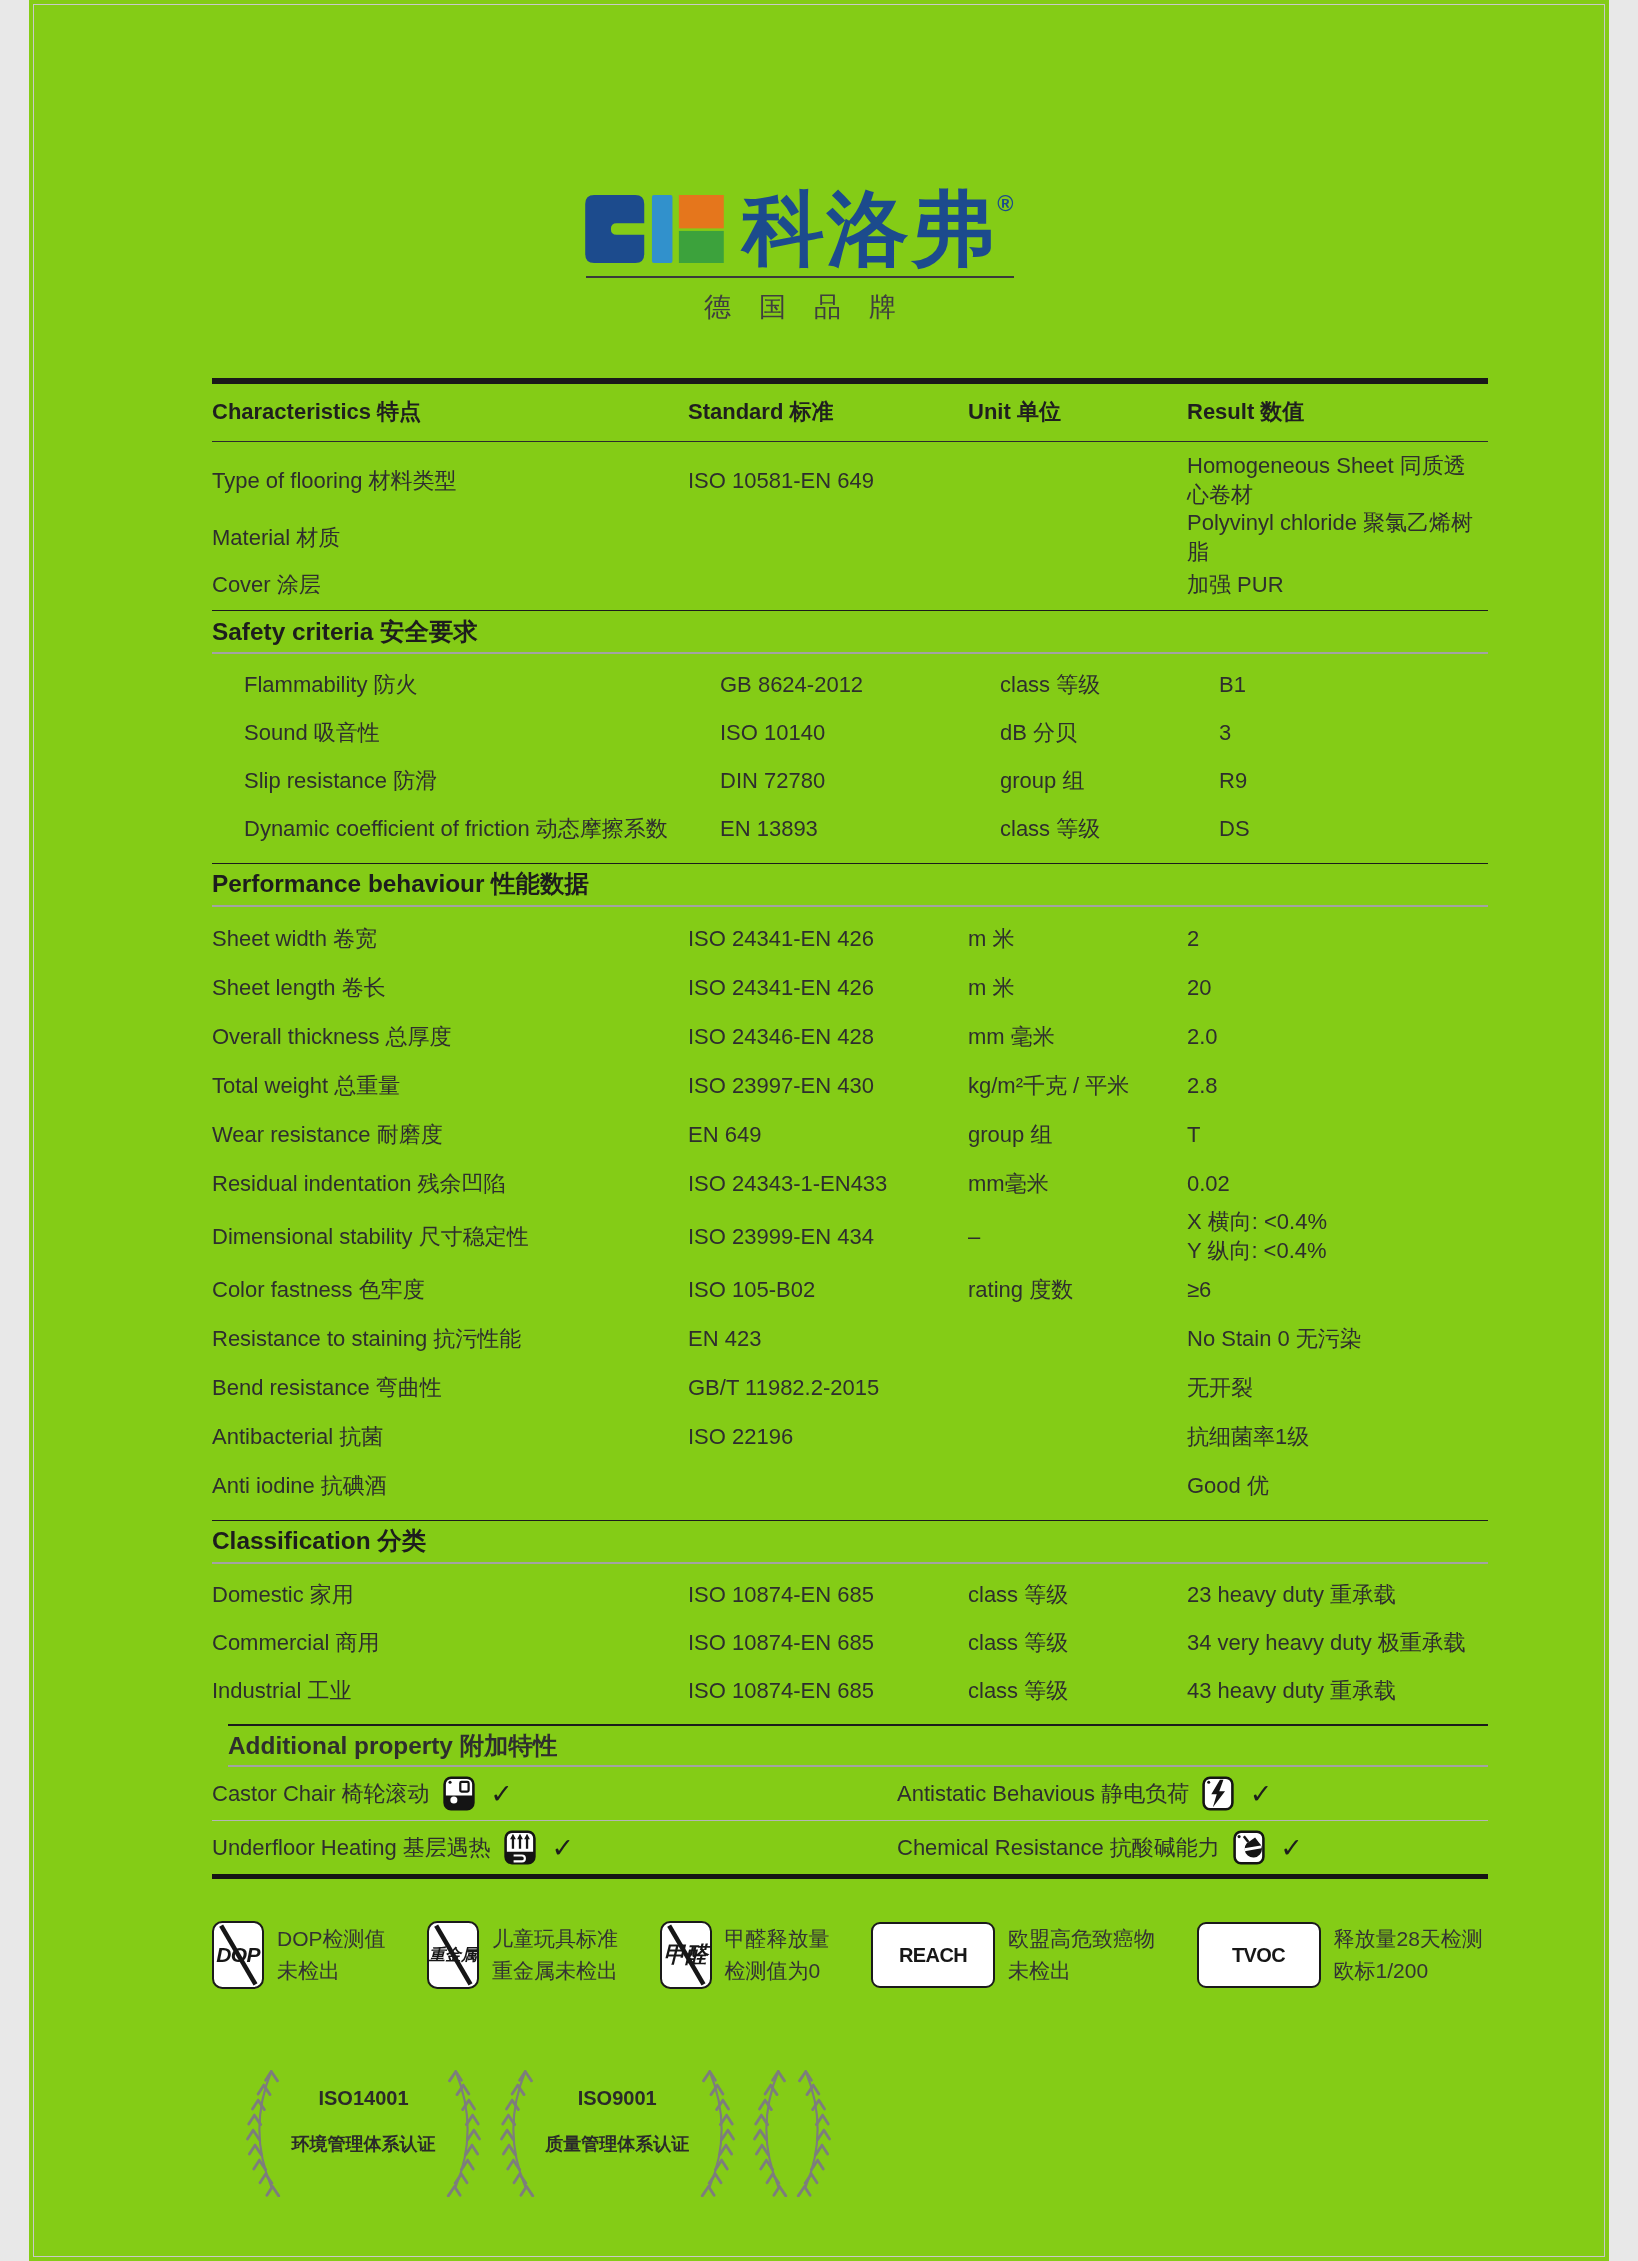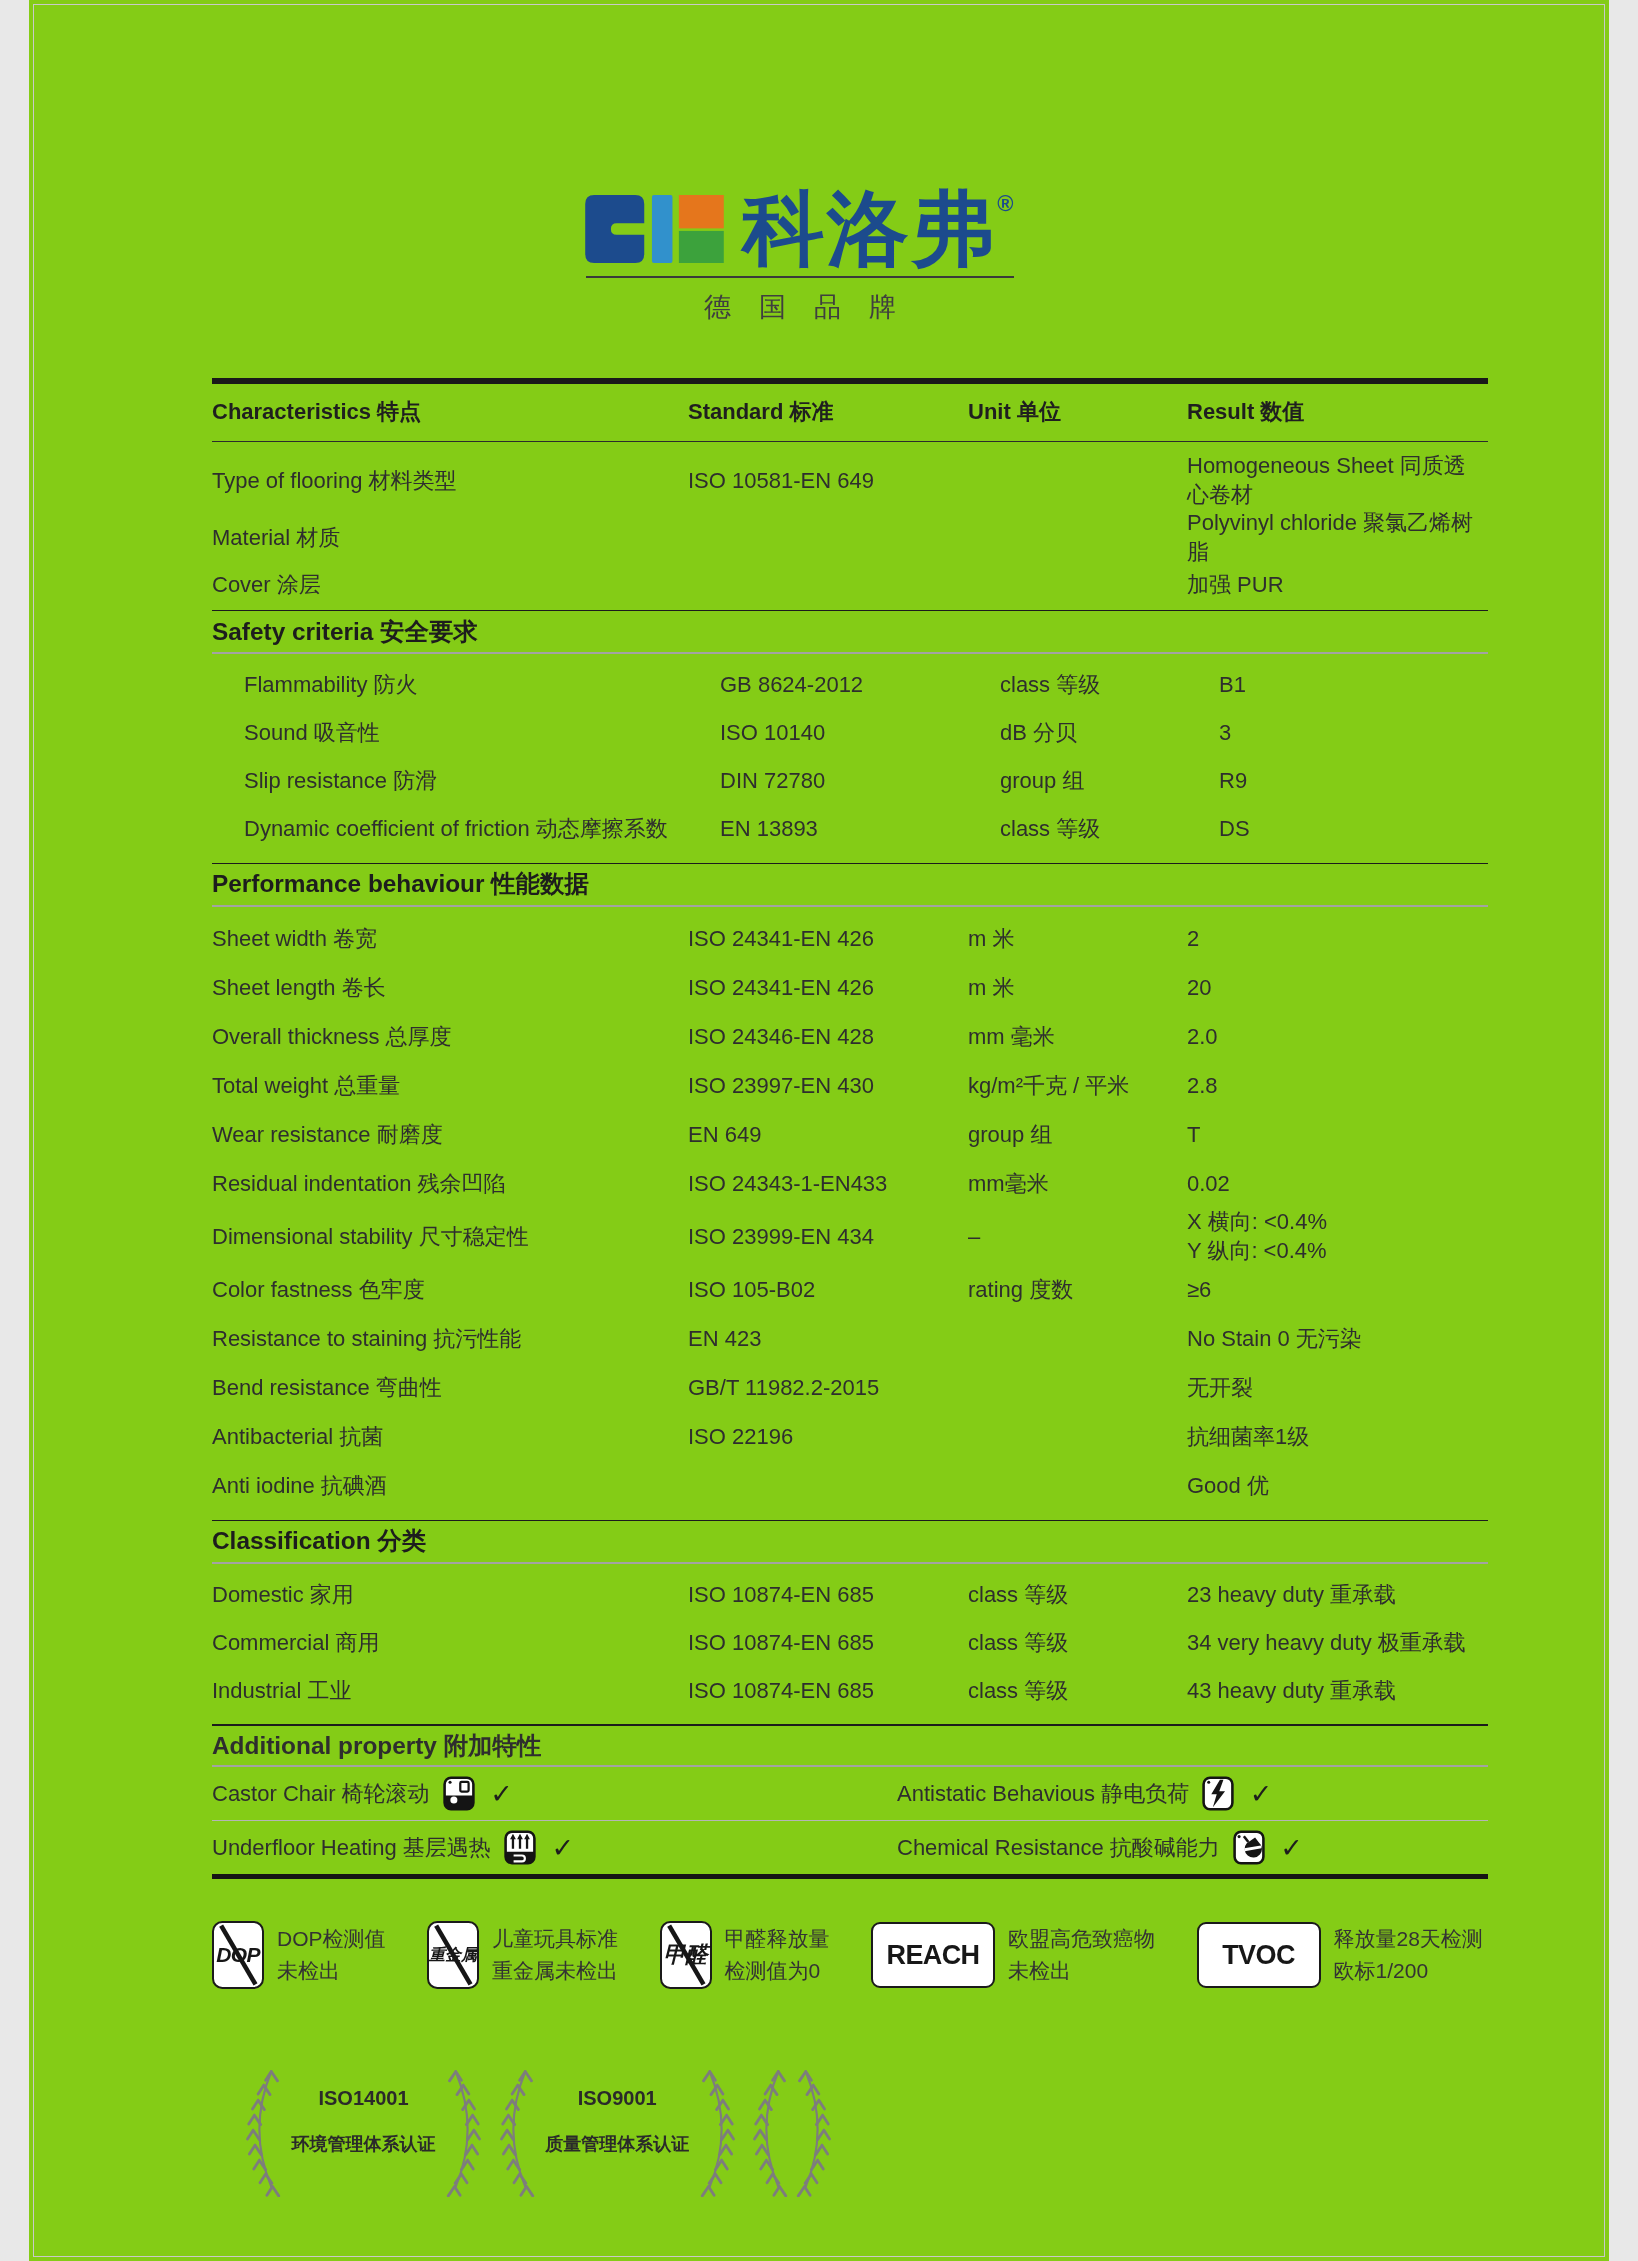--- a/index.html
+++ b/index.html
@@ -27,41 +27,41 @@
   .rows.first{padding:10.3px 0 6.4px;}
   .r-basic{min-height:37px;}
   .r-safety{min-height:48px;margin-left:32px;}
   .r-perf{min-height:49px;}
   .r-class{min-height:48px;}
   .tsec-title{font-size:24.4px;font-weight:bold;color:#1d1d1d;min-height:41px;display:flex;align-items:center;
               border-top:1.9px solid #1c1c1c;border-bottom:2.6px solid #a3a3a3;}
 
   
   .add-title{font-size:24.4px;font-weight:bold;min-height:39px;display:flex;align-items:center;
-             border-top:2.6px solid #1c1c1c;border-bottom:2.6px solid #a3a3a3;}
+             border-top:2.6px solid #1c1c1c;border-bottom:2.6px solid #a3a3a3;margin-left:16px;}
   .add-rows{border-bottom:5.8px solid #151515;}
   .addrow{display:grid;grid-template-columns:685px 1fr;min-height:53px;align-items:center;}
   .addrow + .addrow{border-top:1.9px solid #b5b5b5;}
   .additem{display:flex;align-items:center;gap:13px;font-size:22px;}
   .addicon{width:32px;height:35px;flex:0 0 auto;display:inline-flex;}
   .addicon svg{width:32px;height:35px;}
   .check{font-size:27px;font-weight:600;color:#1d1d1d;margin-left:2.6px;}
 
   
   .badges{display:flex;justify-content:space-between;align-items:center;padding-right:5.1px;margin-top:42px;}
   .badge-group{display:flex;align-items:center;gap:13px;}
   .badge-box{position:relative;border:2.6px solid #1a1a1a;border-radius:10.3px;background:#fff;
              display:flex;align-items:center;justify-content:center;flex:0 0 auto;}
   .badge-box.portrait{width:48px;height:64px;}
   .badge-box.landscape{width:120px;height:62px;border-radius:9px;}
   .badge-label{font-weight:bold;font-style:italic;color:#171717;white-space:nowrap;}
   .b-dop .badge-label{font-size:21px;letter-spacing:-0.6px;}
   .b-heavy-metal .badge-label{font-size:16px;}
   .b-formaldehyde .badge-label{font-size:22px;}
-  .b-reach .badge-label,.b-tvoc .badge-label{font-size:27px;font-style:normal;letter-spacing:-0.6px;}
+  .b-reach .badge-label,.b-tvoc .badge-label{font-size:20px;font-style:normal;letter-spacing:-0.6px;}
   .badge-slash{position:absolute;inset:0;width:100%;height:100%;}
   .badge-lines{font-size:21px;color:#333;line-height:1.55;}
 
   
   .laurels{display:flex;gap:16.7px;margin-top:72px;transform:translateX(33px);}
   .laurel{display:flex;align-items:flex-start;}
   .branch{width:40px;height:136px;flex:0 0 auto;}
   .branch.left{transform:scaleX(-1);}
   .laurel-text{min-width:157px;padding-top:26px;display:flex;flex-direction:column;align-items:center;gap:20.6px;}
   .laurel-title{font-size:20px;font-weight:bold;color:#2a2a2a;}

